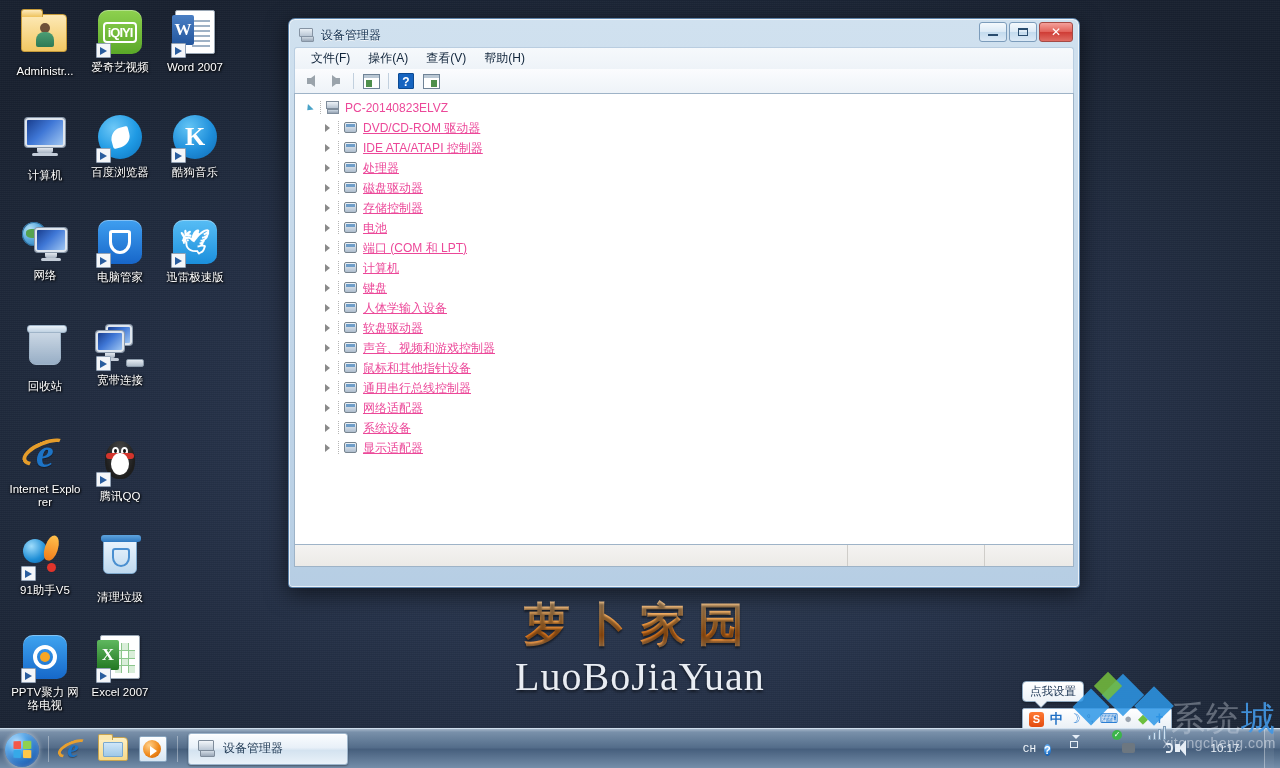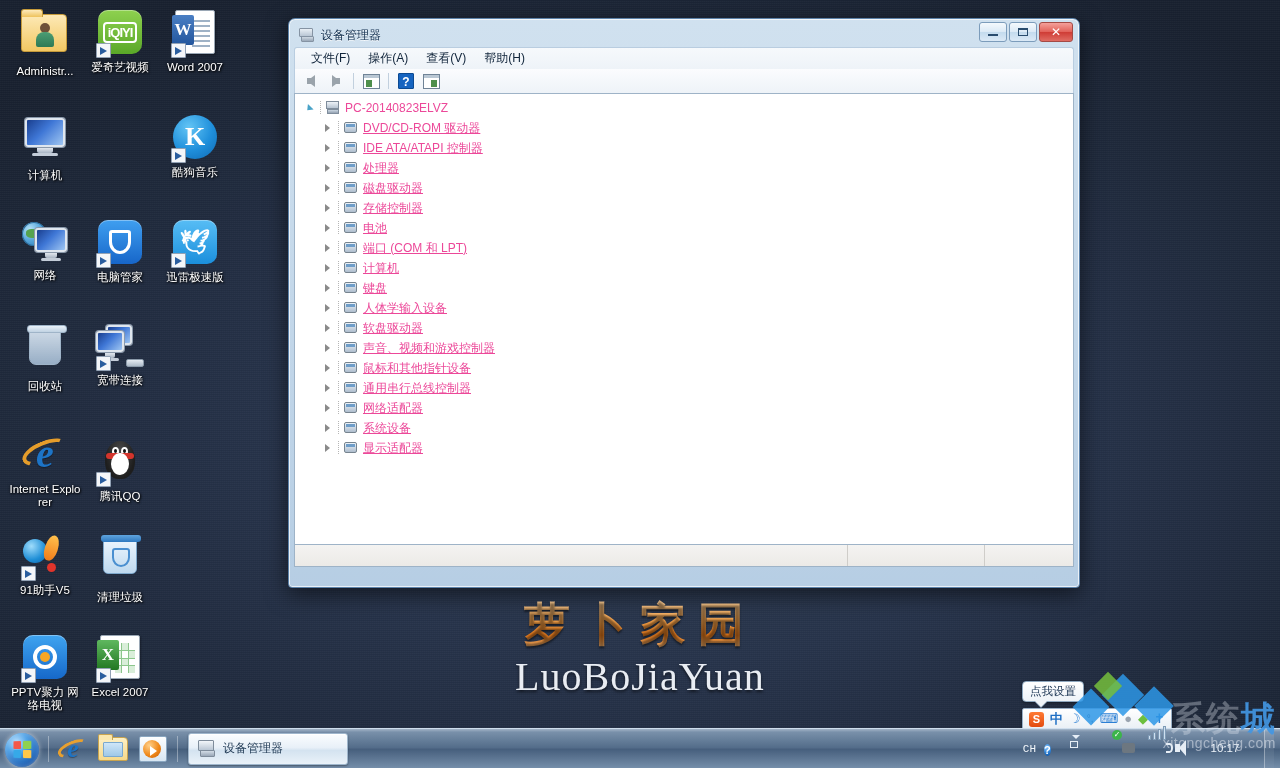--- a/index.html
+++ b/index.html
@@ -530,21 +530,21 @@
     background:#3cb54a;color:#fff;font-size:8px;text-align:center;line-height:10px;
   }
 
   
   #tray-watermark {
     position: absolute; right: 4px; bottom: 18px;
     pointer-events: none; user-select: none;
     text-align: right; line-height: 1;
   }
   #wm-cn {
-    font-size: 34px; font-weight: bold; color: rgba(225,232,240,.34);
+    font-size: 34px; font-weight: normal; color: rgba(225,232,240,.34);
     letter-spacing: 1px;
   }
   #wm-cn .hl { color: rgba(66,150,226,.92); }
   #wm-en {
     font-size: 14px; color: rgba(225,232,240,.55); margin-top: 1px;
     letter-spacing: .5px;
   }
   #wm-diamonds {
     position:absolute; right: 86px; bottom: 28px; width: 120px; height: 64px;
     pointer-events:none;
@@ -610,20 +610,31 @@
     <div class="icon-art">
       <div class="monitor">
           <div class="screen"></div>
           <div class="stand"></div>
           <div class="base"></div>
         </div>
     </div>
     <div class="icon-label">计算机</div>
   </div>
 
+  <div class="icon-cell" style="left:83px;top:113px">
+    <div class="icon-art">
+      <div class="circle-ico" style="background:radial-gradient(circle at 36% 30%,#6ec8f7 0%,#1f9ae4 55%,#0e72bd 100%)">
+        <div class="center-glyph" style="font-size:24px;">
+          <span style="display:block;width:19px;height:19px;background:#fff;border-radius:60% 10% 60% 10%;transform:rotate(-15deg);"></span>
+        </div>
+      </div>
+      <div class="shortcut-arrow"></div>
+    </div>
+    <div class="icon-label">百度浏览器</div>
+  </div>
 
   <div class="icon-cell" style="left:158px;top:113px">
     <div class="icon-art">
       <div class="circle-ico" style="background:radial-gradient(circle at 36% 28%,#63c5f5 0%,#1f8fdb 55%,#0f69b2 100%)">
         <div class="center-glyph" style="font-size:26px;font-family:'Liberation Serif',serif;">K</div>
       </div>
       <div class="shortcut-arrow"></div>
     </div>
     <div class="icon-label">酷狗音乐</div>
   </div>

